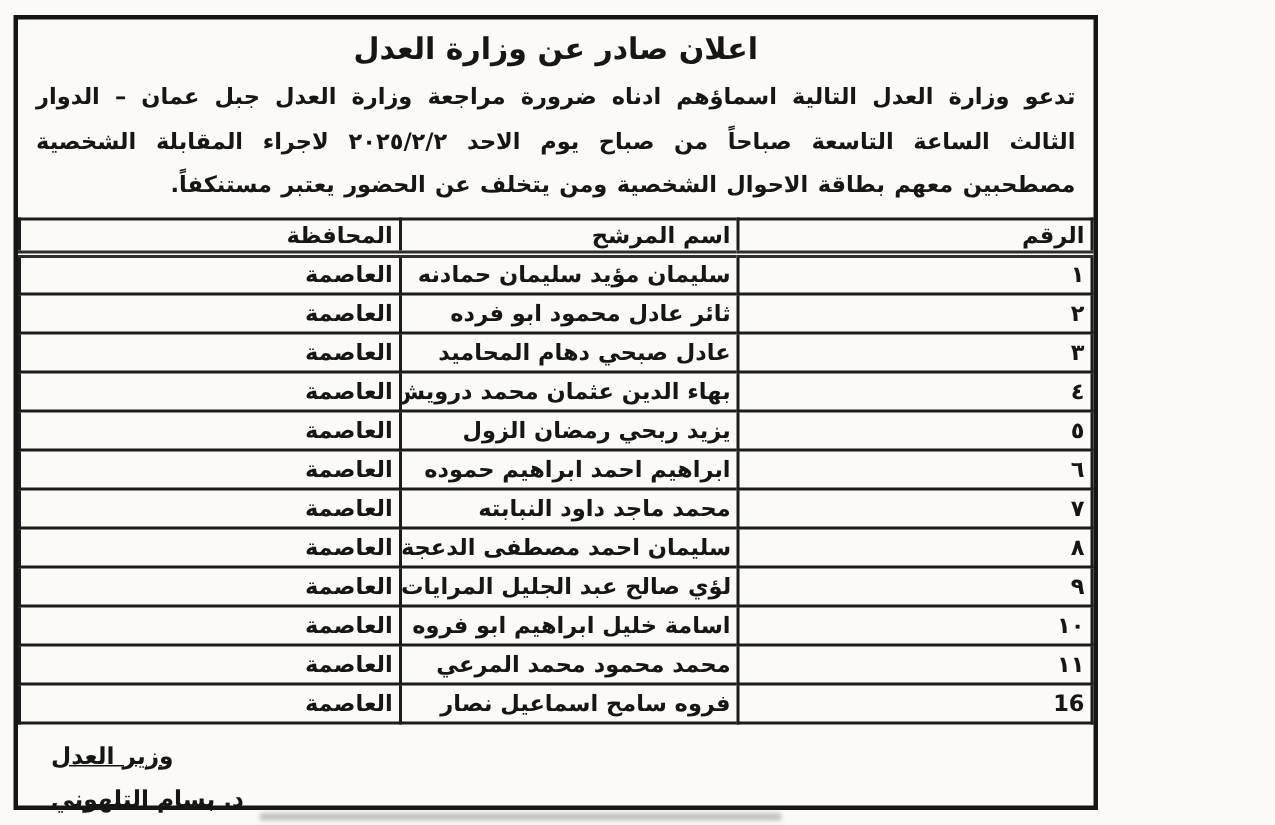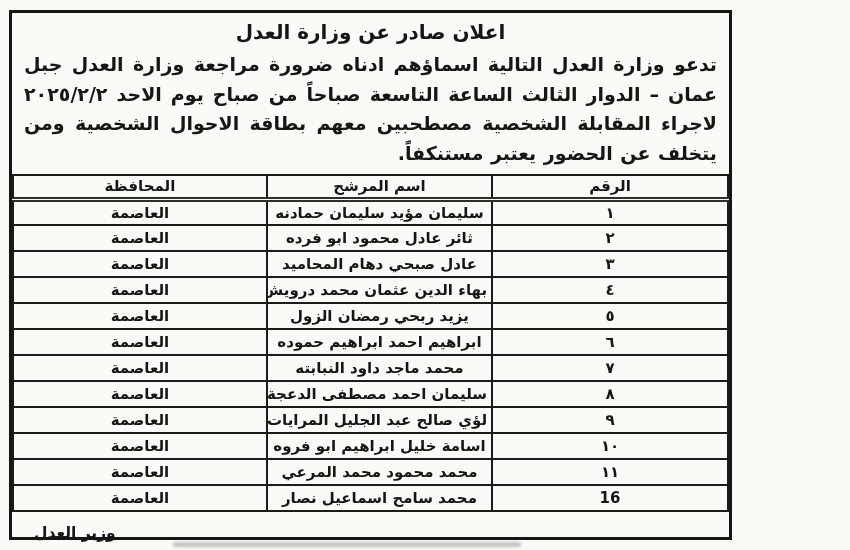--- a/index.html
+++ b/index.html
@@ -28,39 +28,39 @@
     background: var(--paper, #fbfaf7);
   }
   .doc-title {
     text-align: center;
     font-size: 20px;
     line-height: 26px;
     margin-top: 6px;
     font-weight: 700;
   }
   .intro {
-    font-size: 19px;
+    font-size: 15px;
     line-height: 29.5px;
     padding: 5px 12px 4px 12px;
     text-align: justify;
     word-spacing: 1px;
   }
   table.candidates {
     width: 100%;
     border-collapse: collapse;
     table-layout: fixed;
     margin-top: 2px;
     background: transparent;
   }
   .candidates col.c-num { width: 33%; }
   .candidates col.c-name { width: 31.5%; }
   .candidates col.c-gov { width: 35.5%; }
   .candidates th, .candidates td {
     border: 2px solid #1c1c1c;
-    text-align: center;
+    text-align: right;
     vertical-align: middle;
     font-weight: 700;
     padding: 1px 4px;
     overflow: hidden;
     white-space: nowrap;
   }
   .candidates th {
     height: 24px;
     font-size: 15px;
     border-bottom: 5px double #2e2e2e;
@@ -173,21 +173,21 @@
   </tr>
 
   <tr>
     <td>١١</td>
     <td>محمد محمود محمد المرعي</td>
     <td>العاصمة</td>
   </tr>
 
   <tr>
     <td>16</td>
-    <td>محمد سامح اسماعيل نصار</td>
+    <td>فروه سامح اسماعيل نصار</td>
     <td>العاصمة</td>
   </tr>
 </tbody>
     </table>
 
     <div class="signature">
       <div>وزير العدل</div>
       <div>د. بسام التلهوني</div>
     </div>
 

